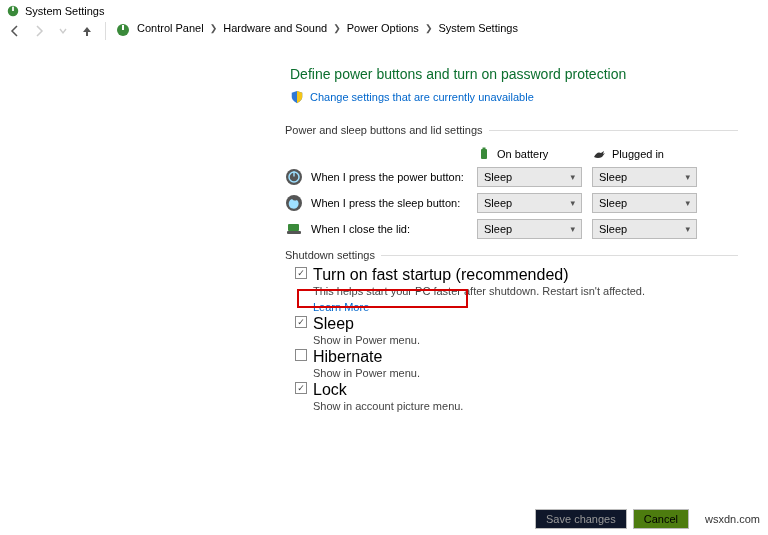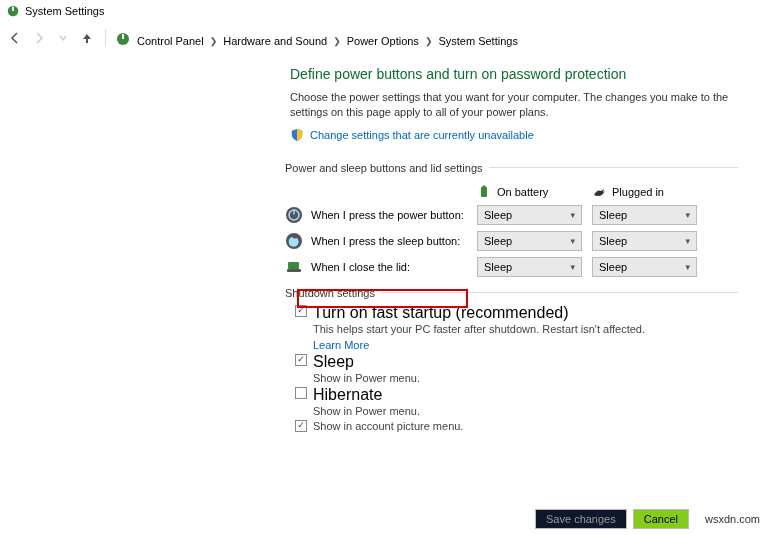--- a/index.html
+++ b/index.html
@@ -1,20 +1,20 @@
 <!DOCTYPE html>
 <html><head>
   <meta charset="utf-8">
   <style>
     * { box-sizing: border-box; margin: 0; padding: 0; font-family: "Segoe UI", Tahoma, sans-serif; }
     body { width: 768px; height: 535px; background: #fff; font-size: 11px; color: #000; overflow: hidden; position: relative; }
     .titlebar { display: flex; align-items: center; padding: 3px 6px; height: 22px; }
     .titlebar .icon { width: 14px; height: 14px; margin-right: 5px; }
     .titlebar .title { font-size: 11px; }
-    .navbar { display: flex; align-items: flex-end; height: 26px; padding: 0 6px; border-bottom: 1px solid transparent; gap: 6px; }
+    .navbar { display: flex; align-items: flex-start; height: 26px; padding: 0 6px; border-bottom: 1px solid transparent; gap: 6px; }
     .navbar .arrow { width: 18px; height: 18px; display: flex; align-items: center; justify-content: center; color: #555; }
     .navbar .arrow.disabled { color: #bbb; }
     .navbar .up { width: 18px; height: 18px; display: flex; align-items: center; justify-content: center; color: #555; }
     .navbar .sep { width: 1px; height: 18px; background: #ddd; margin: 0 3px; }
     .navbar .caticon { width: 16px; height: 16px; }
     .breadcrumb { display: flex; align-items: center; gap: 4px; font-size: 11px; }
     .breadcrumb .bc-sep { color: #555; margin: 0 2px; font-size: 9px; }
     .breadcrumb .bc-link { color: #000; cursor: pointer; }
     .content { padding: 18px 30px 0 290px; }
     .heading { color: #0b6f2e; font-size: 14px; margin-bottom: 8px; }
@@ -33,21 +33,21 @@
     .dropdown .chev { font-size: 9px; color: #555; }
     .shutdown-item { display: flex; align-items: flex-start; gap: 6px; margin-bottom: 2px; padding-left: 10px; }
     .shutdown-item .cb { width: 12px; height: 12px; border: 1px solid #888; display: flex; align-items: center; justify-content: center; font-size: 9px; line-height: 1; color: #444; margin-top: 1px; flex-shrink: 0; background:#fff; }
     .shutdown-item .cb.checked::after { content: "✓"; }
     .shutdown-item .texts { display: flex; flex-direction: column; }
     .shutdown-item .texts .t1 { font-size: 16px; }
     .shutdown-item .texts .t2 { font-size: 11px; color: #444; margin-top: 1px; display:flex; gap:4px; align-items:baseline;flex-direction:column; }
     .highlight { position: absolute; border: 2px solid #d40000; left: 297px; top: 289px; width: 171px; height: 19px; pointer-events: none; }
     .footer { position: absolute; bottom: 6px; right: 8px; display: flex; align-items: center; gap: 8px; }
     .footer .btnrow { display: flex; gap: 6px; }
-    .footer button { font-size: 11px; padding: 3px 10px; background: #84cc16; border: 1px solid #bbb; cursor: pointer; }
+    .footer button { font-size: 11px; padding: 3px 10px; background: #4d7c0f; border: 1px solid #bbb; cursor: pointer; }
     .footer button.disabled { color: #999; background: #0f172a; cursor: default; }
     .footer .watermark { font-size: 11px; color: #333; margin-left: 8px; }
     a.learn { color: #0066cc; text-decoration: none; }
   </style>
 </head>
 <body>
 
 <div class="titlebar">
   <svg class="icon" viewBox="0 0 16 16">
       <circle cx="8" cy="8" r="6" fill="#3a8a3a"></circle>
@@ -88,21 +88,20 @@
     <span class="bc-link">Hardware and Sound</span>
     <span class="bc-sep">❯</span>
     <span class="bc-link">Power Options</span>
     <span class="bc-sep">❯</span>
     <span class="bc-link">System Settings</span>
   </div>
 </div>
 
 <div class="content">
   <div class="heading">Define power buttons and turn on password protection</div>
-  <div class="desc">Choose the power settings that you want for your computer. The changes you make to the settings on this page apply to all of your power plans.</div>
   <div class="link-row">
     <svg class="shield-icon" viewBox="0 0 16 16">
         <path d="M8 1 L14 3 V8 C14 12 8 15 8 15 C8 15 2 12 2 8 V3 Z" fill="#3078d4"></path>
         <path d="M8 1 L14 3 V8 C14 12 8 15 8 15 V1 Z" fill="#f5c518"></path>
       </svg>
     <a href="#">Change settings that are currently unavailable</a>
   </div>
 
   <fieldset class="group">
     <legend>Power and sleep buttons and lid settings</legend>
@@ -199,20 +198,21 @@
       <div class="cb"></div>
       <div class="texts">
         <span class="t1">Hibernate</span>
         <span class="t2">Show in Power menu.</span>
       </div>
     </div>
 
     <div class="shutdown-item">
       <div class="cb checked"></div>
       <div class="texts">
+        <span class="t1">Lock</span>
         <span class="t2">Show in account picture menu.</span>
       </div>
     </div>
   </fieldset>
 </div>
 
 <div class="highlight"></div>
 
 <div class="footer">
   <div class="btnrow">

